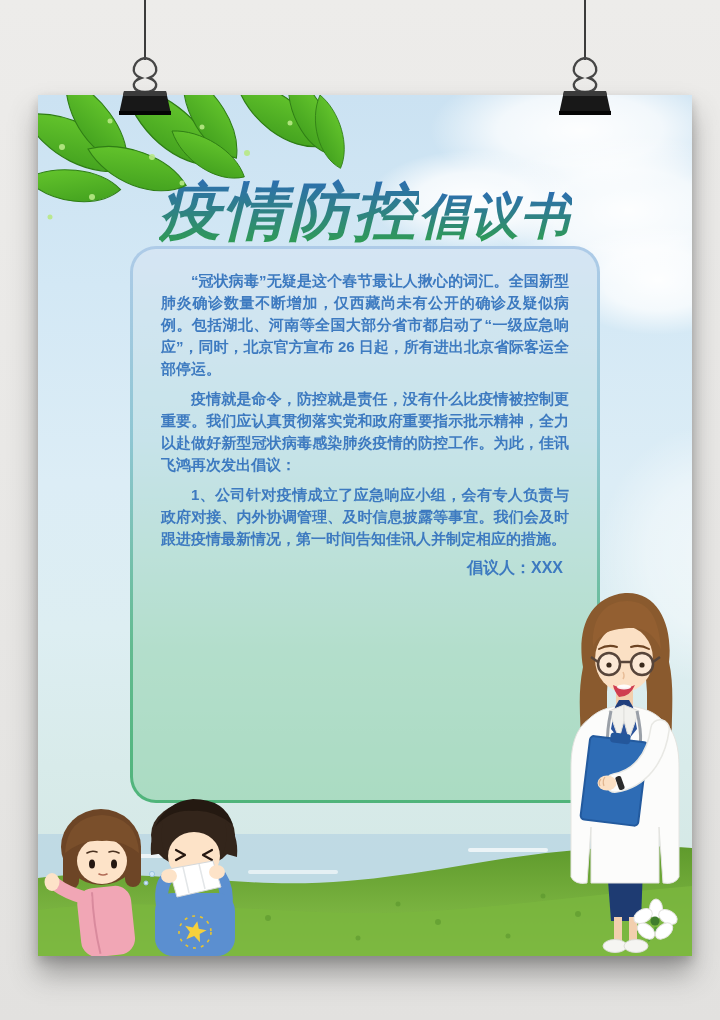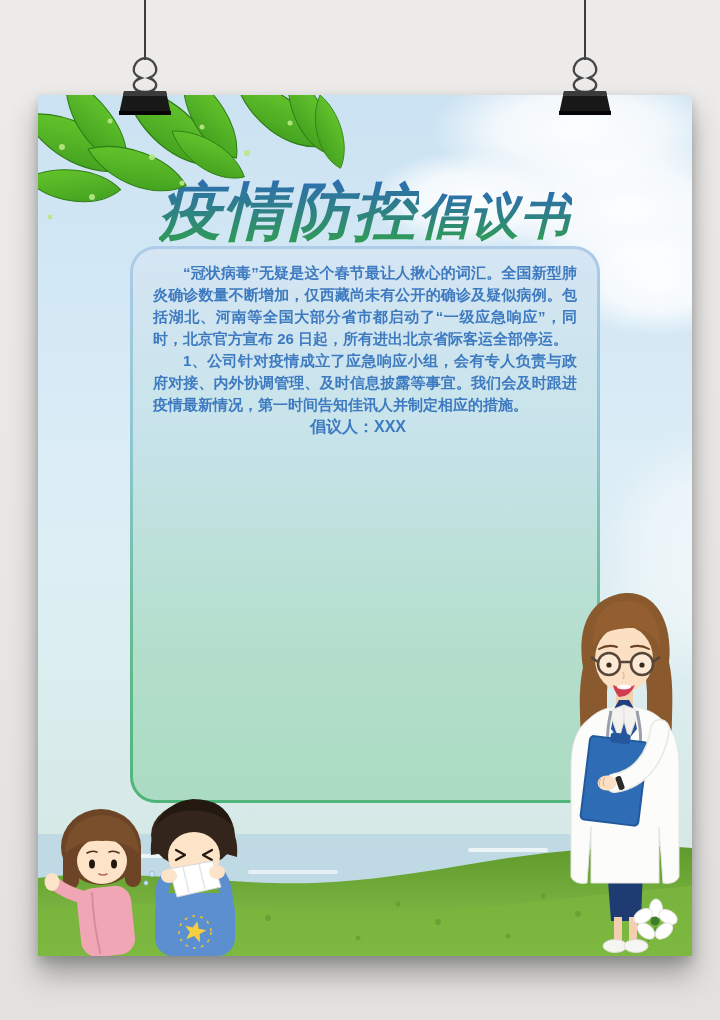--- a/index.html
+++ b/index.html
@@ -40,23 +40,23 @@
     -webkit-background-clip:text; background-clip:text; color:transparent;font-style:italic; }
   .title .main { font-size:63px; }
   .title .sub  { font-size:49px;margin-top:44px; }
 
   
   .letterbox-frame { position:absolute; left:92px; top:151px; width:470px; height:557px;
     border-radius:26px; padding:3px; z-index:10;
     background:linear-gradient(180deg,#aecbe8 0%,#8ec6d2 35%,#63bb90 72%,#4fb47a 100%); }
   .letterbox { width:100%; height:100%; border-radius:23px;
     background:rgba(246,251,253,.55); padding:13px 20px 8px 20px; }
-  .letterbox p { margin:0; text-indent:2em; text-align:justify;
+  .letterbox p { margin:8px; text-indent:2em; text-align:justify;
     font-size:15px; line-height:22px; font-weight:bold; color:#3d7ac0; }
-  .signature { margin-top:1px; text-align:center; padding-right:14px;
+  .signature { margin-top:1px; text-align:right; padding-right:14px;
     font-size:16px; font-weight:bold; color:#3d7ac0; }
 
   .deco { position:absolute; }
   .leaves  { left:-6px; top:-8px; z-index:20; }
   .grass   { left:0; bottom:0; z-index:3; }
   .sprout-lg   { left:437px; top:604px; z-index:4; }
   .sprout-sm   { left:340px; top:660px; z-index:4; }
   .sprout-tiny { left:282px; top:672px; z-index:4; }
   .children { left:5px; top:700px; z-index:12; }
   .doctor   { left:519px; top:492px; z-index:12; }
@@ -138,20 +138,21 @@
       <path d="M32,20 C44,6 58,8 62,18 C54,28 40,26 32,20 Z" fill="#46a02b"></path>
     </svg>
 
     <div class="title">
       <span class="grad main">疫情防控</span><span class="grad sub">倡议书</span>
     </div>
 
     <div class="letterbox-frame">
       <div class="letterbox">
         <p>“冠状病毒”无疑是这个春节最让人揪心的词汇。全国新型肺炎确诊数量不断增加，仅西藏尚未有公开的确诊及疑似病例。包括湖北、河南等全国大部分省市都启动了“一级应急响应”，同时，北京官方宣布 26 日起，所有进出北京省际客运全部停运。</p>
+        <p>疫情就是命令，防控就是责任，没有什么比疫情被控制更重要。我们应认真贯彻落实党和政府重要指示批示精神，全力以赴做好新型冠状病毒感染肺炎疫情的防控工作。为此，佳讯飞鸿再次发出倡议：</p>
         <p>1、公司针对疫情成立了应急响应小组，会有专人负责与政府对接、内外协调管理、及时信息披露等事宜。我们会及时跟进疫情最新情况，第一时间告知佳讯人并制定相应的措施。</p>
         <div class="signature">倡议人：XXX</div>
       </div>
     </div>
 
     <svg class="deco leaves" width="330" height="180" viewBox="0 0 330 180">
       <defs>
         <linearGradient id="gLeaf" x1="0" y1="0" x2="1" y2="1">
           <stop offset="0" stop-color="#6bcc2f"></stop>
             <stop offset="1" stop-color="#3c9a1c"></stop>

